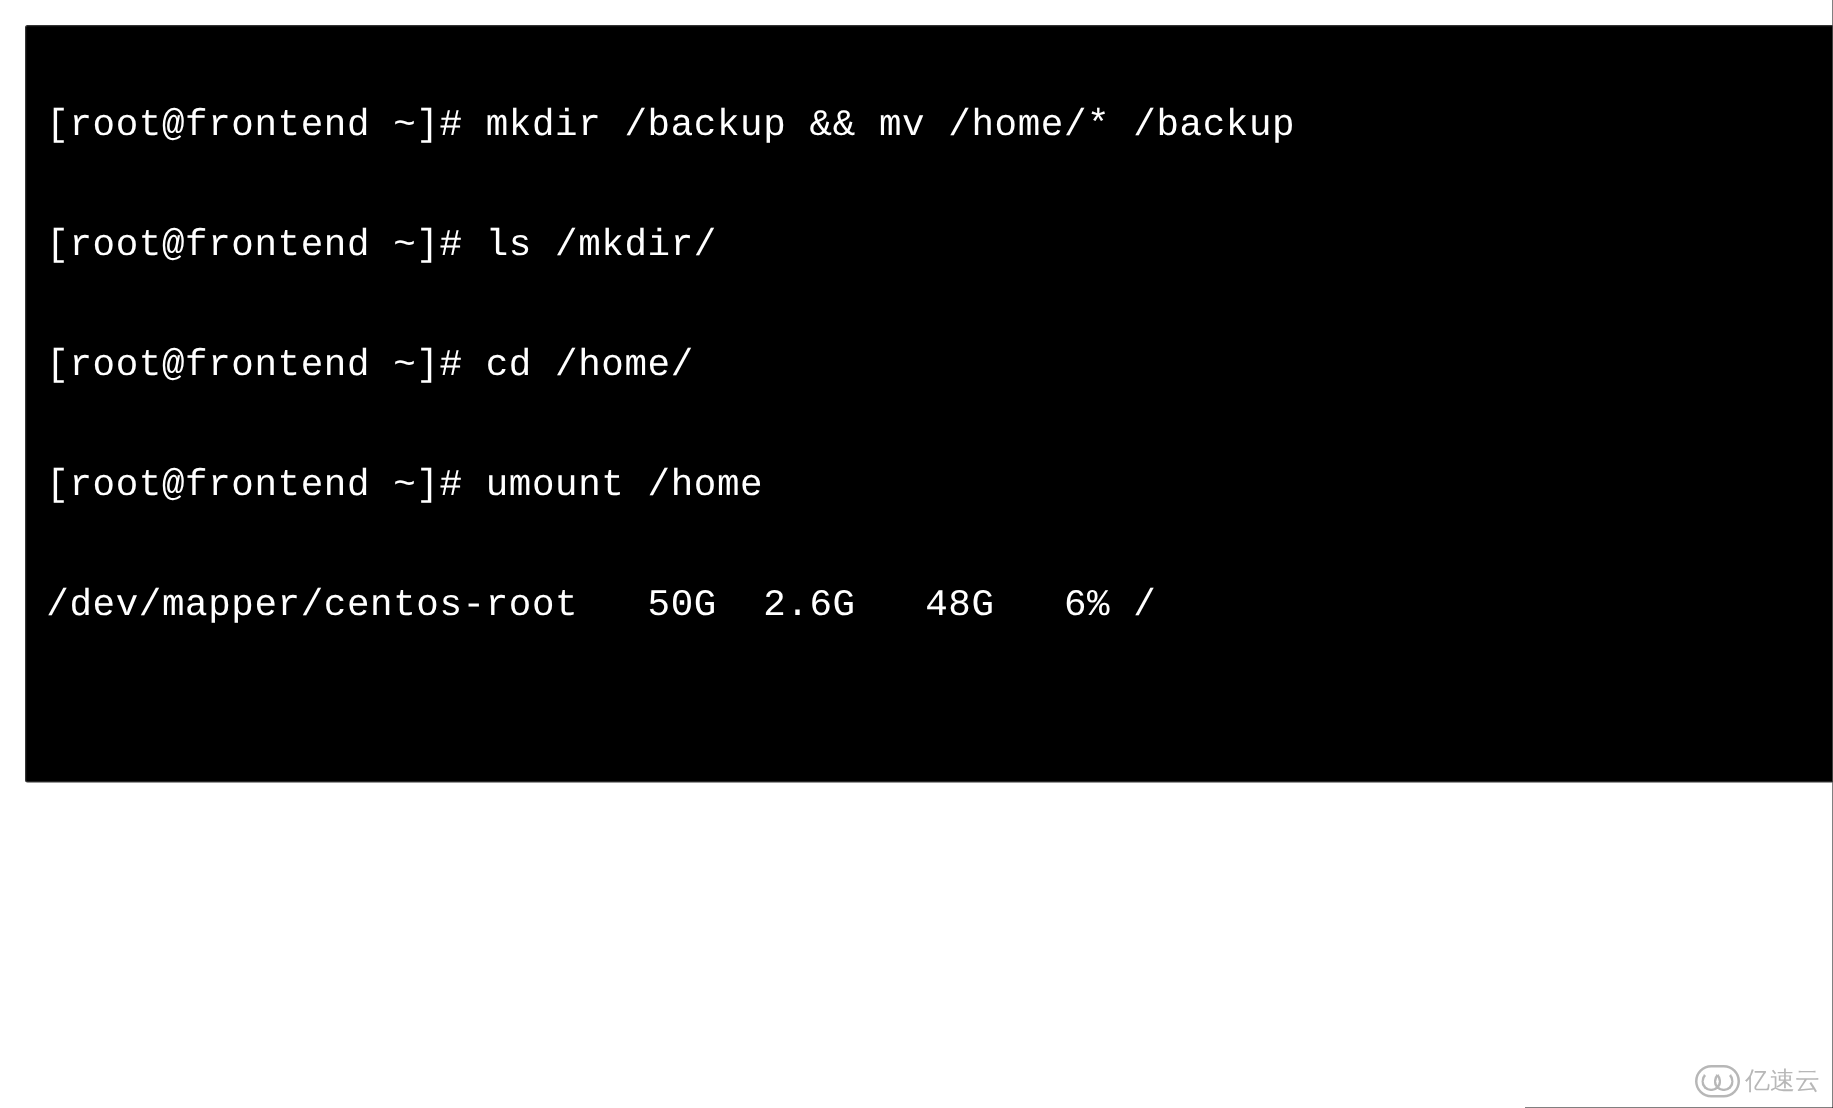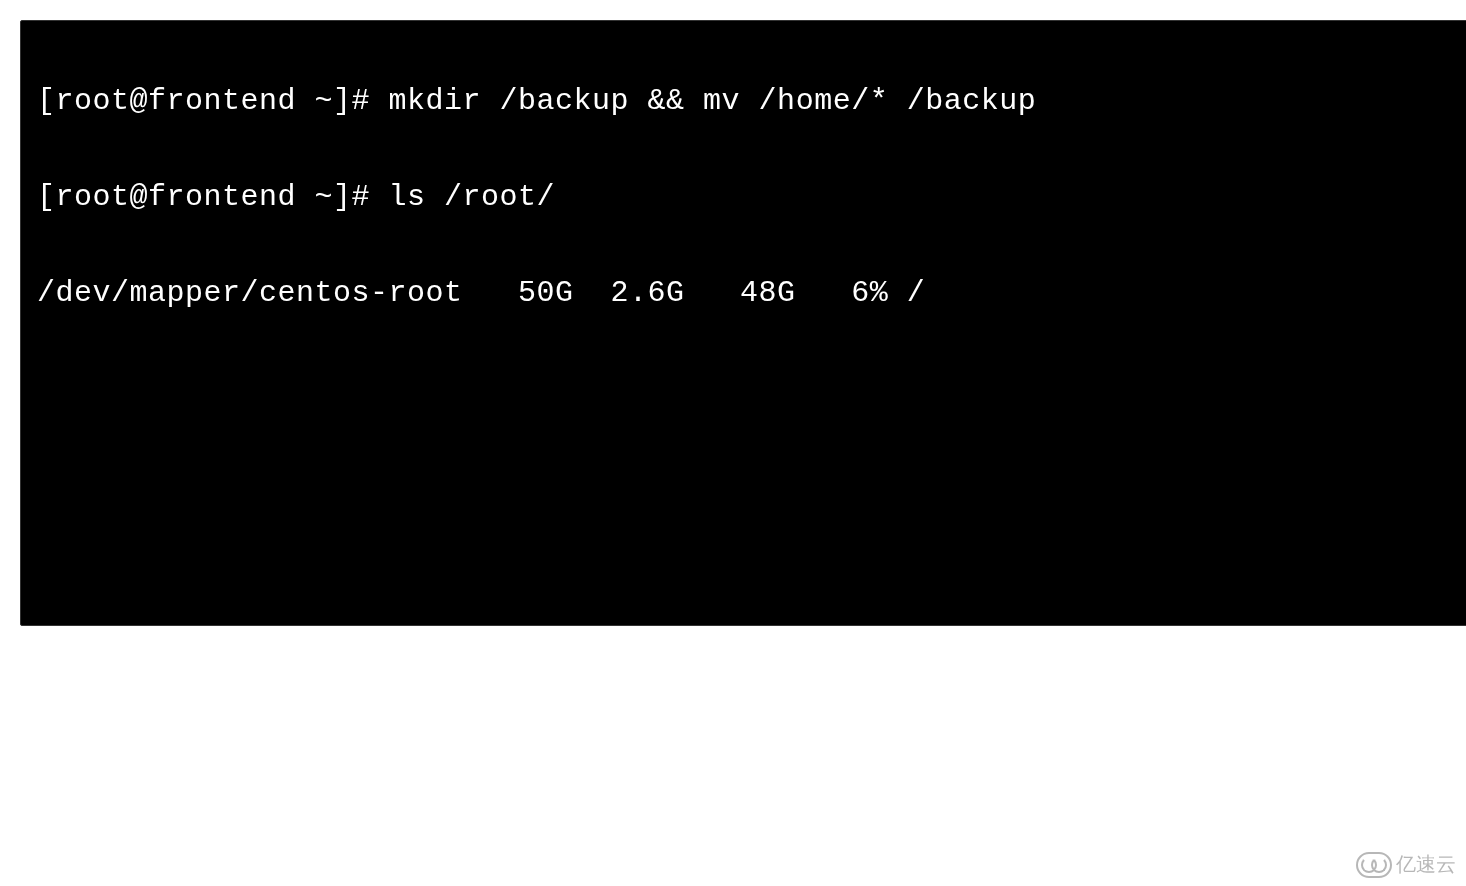--- a/index.html
+++ b/index.html
@@ -70,21 +70,23 @@
       font-size: 20px;
       color: #888;
       font-weight: 500;
     }
   </style>
 </head>
 <body>
 
 <div class="terminal">
 <span class="prompt-line"><span>[root@frontend ~]# </span><span>mkdir /backup &amp;&amp; mv /home/* /backup</span></span>
-<span class="prompt-line"><span>[root@frontend ~]# </span><span>ls /root/</span></span>
+<span class="prompt-line"><span>[root@frontend ~]# </span><span>ls /mkdir/</span></span>
+<span class="prompt-line"><span>[root@frontend ~]# </span><span>cd /home/</span></span>
+<span class="prompt-line"><span>[root@frontend ~]# </span><span>umount /home</span></span>
 <span class="prompt-line">/dev/mapper/centos-root   50G  2.6G   48G   6% /</span>
 
 
 
 
 
 
 
 
 </div>

